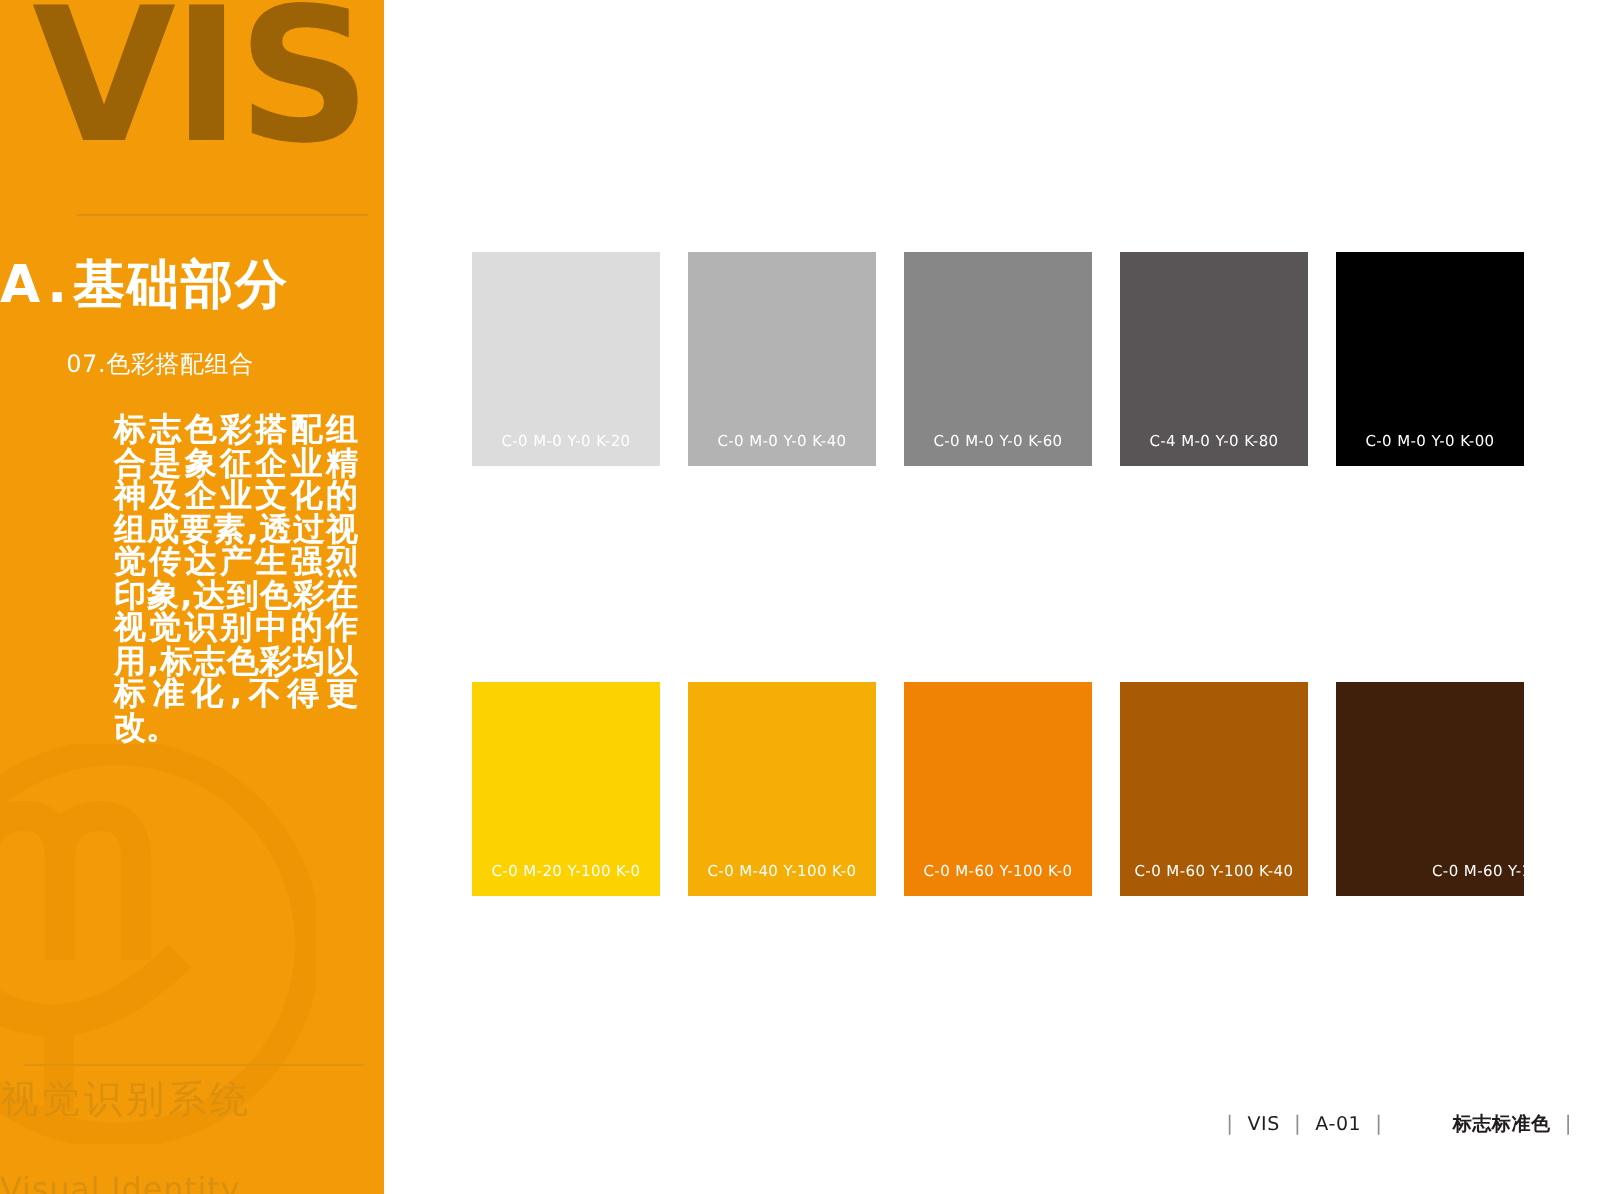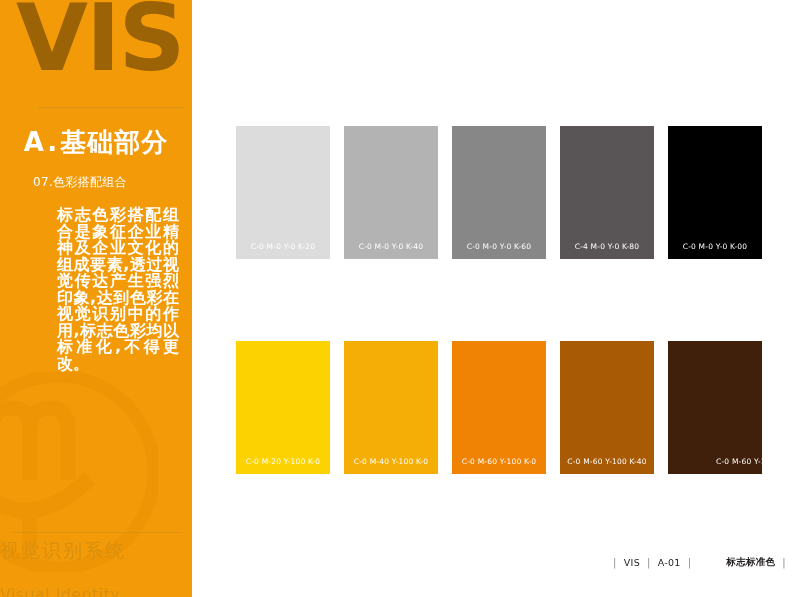--- a/index.html
+++ b/index.html
@@ -55,21 +55,20 @@
     width: 146px;
     height: 1px;
     background: #d99217;
   }
 
   #section-title {
     position: absolute;
     left: 0;
     top: 125px;
     width: 192px;
-    text-align: center;
     font-size: 26px;
     font-weight: bold;
     color: #ffffff;
     letter-spacing: 1px;
     white-space: nowrap;
   }
   #section-title .letter { letter-spacing: 3px; }
 
   #subsection-title {
     position: absolute;
@@ -140,21 +139,21 @@
     left: 44px;
     display: flex;
     gap: 14px;
   }
   #row-neutral { top: 126px; }
   #row-brand   { top: 341px; }
 
   .swatch {
     position: relative;
     width: 94px;
-    height: 133px;
+    height: 107px;
     box-sizing: border-box;
   }
   .swatch-label {
     position: absolute;
     left: 0;
     right: 0;
     bottom: 8px;
     text-align: center;
     font-size: 7.5px;
     letter-spacing: 0.2px;

